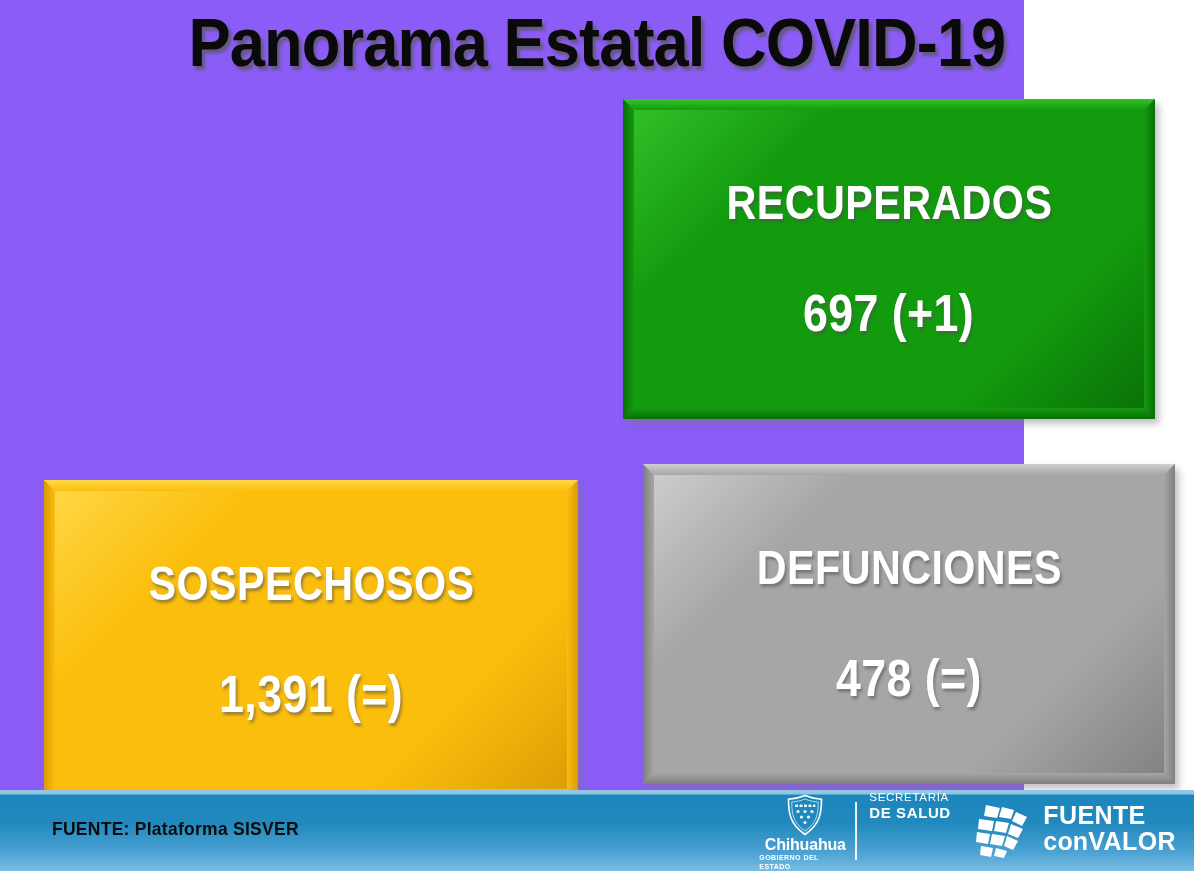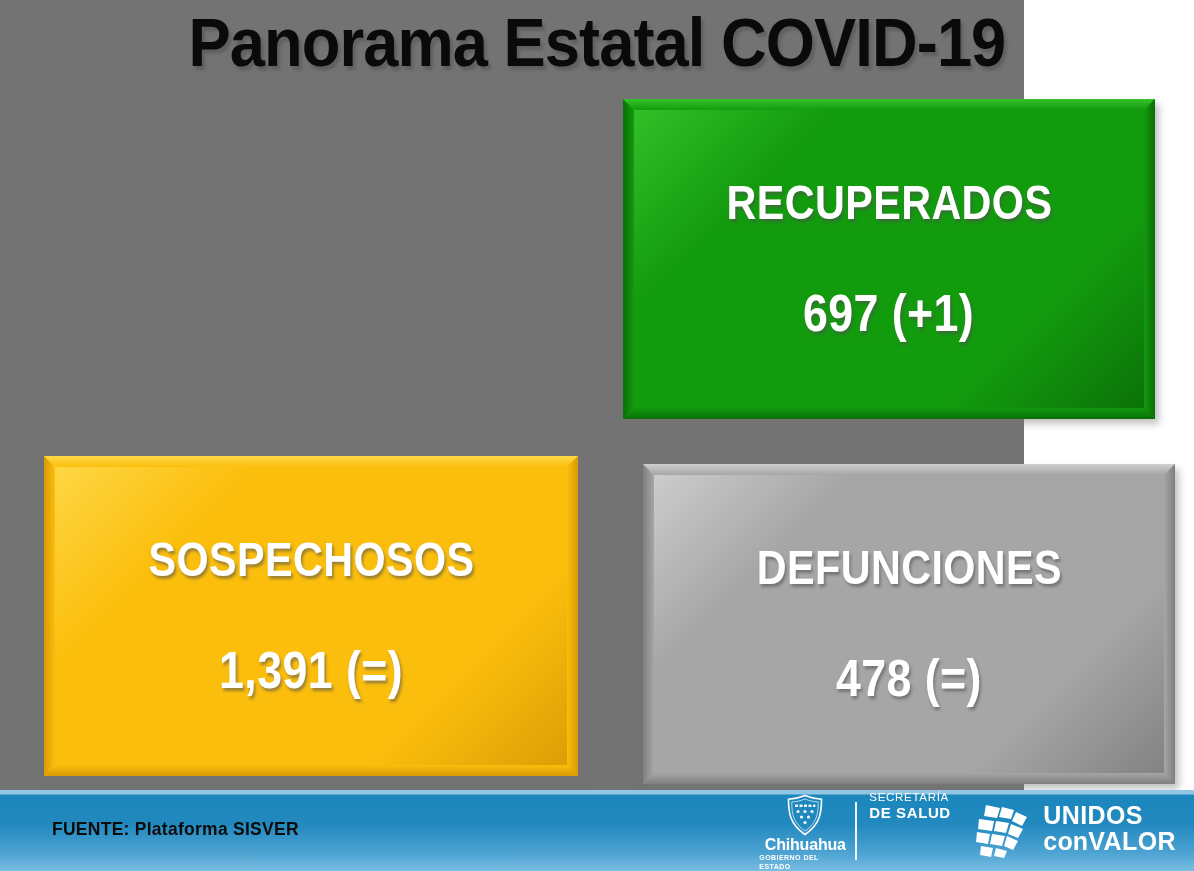--- a/index.html
+++ b/index.html
@@ -8,21 +8,21 @@
   html, body {
     width:1194px; height:871px;
     background:#ffffff;
     font-family:"Liberation Sans", sans-serif;
     overflow:hidden;
   }
 
   #page {
     position:relative;
     width:1024px; height:871px;
-    background:#737373;
+    background:#8b5cf6;
   }
 
   
   #title {
     position:absolute;
     left:0; top:2px;
     width:1194px;
     text-align:center;
     font-family:"Liberation Sans", sans-serif;
     font-weight:bold;
@@ -72,21 +72,21 @@
     white-space:nowrap;
     transform:scaleX(0.86);
     text-shadow: 2px 3px 3px rgba(80,80,80,0.55);
   }
   .card-label { font-size:48px; line-height:56px; letter-spacing:0.5px; }
   .card-value { font-size:52px; line-height:60px; margin-top:52px; letter-spacing:0.5px; }
 
   
   #card-descartados { left:44px;  top:99px;  width:534px; height:320px; }
   #card-recuperados { left:623px; top:99px;  width:532px; height:320px; }
-  #card-sospechosos { left:44px;  top:456px; width:534px; height:320px; }
+  #card-sospechosos { left:44px;  top:480px; width:534px; height:320px; }
   #card-defunciones { left:623px; top:464px; width:532px; height:320px;margin-left:20px; }
 
   
   #footer {
     position:absolute;
     left:0; top:790px;
     width:1194px; height:81px;
     background:linear-gradient(to bottom,
         #93c6e4 0px, #93c6e4 4px,
         #1b87bd 5px, #2289be 34px,
@@ -274,21 +274,21 @@
             <path d="M23 18 L36 20 L33 30 L21 28 Z"></path>
             <path d="M38 21 L50 26 L45 35 L35 31 Z"></path>
             <path d="M4 29 L17 31 L15 41 L3 39 Z"></path>
             <path d="M19 31 L32 33 L29 43 L17 41 Z"></path>
             <path d="M34 33 L45 38 L40 47 L31 43 Z"></path>
             <path d="M8 43 L20 45 L18 54 L7 52 Z"></path>
             <path d="M23 45 L34 48 L31 55 L21 53 Z"></path>
           </g>
         </svg>
         <div class="words">
-          <div class="w1">UNIDOS</div>
+          <div class="w1">FUENTE</div>
           <div class="w2">
             <span class="con">con</span><span class="valor">VALOR</span>
           </div>
         </div>
       </div>
 
     </div>
   </div>
 
 </div>

